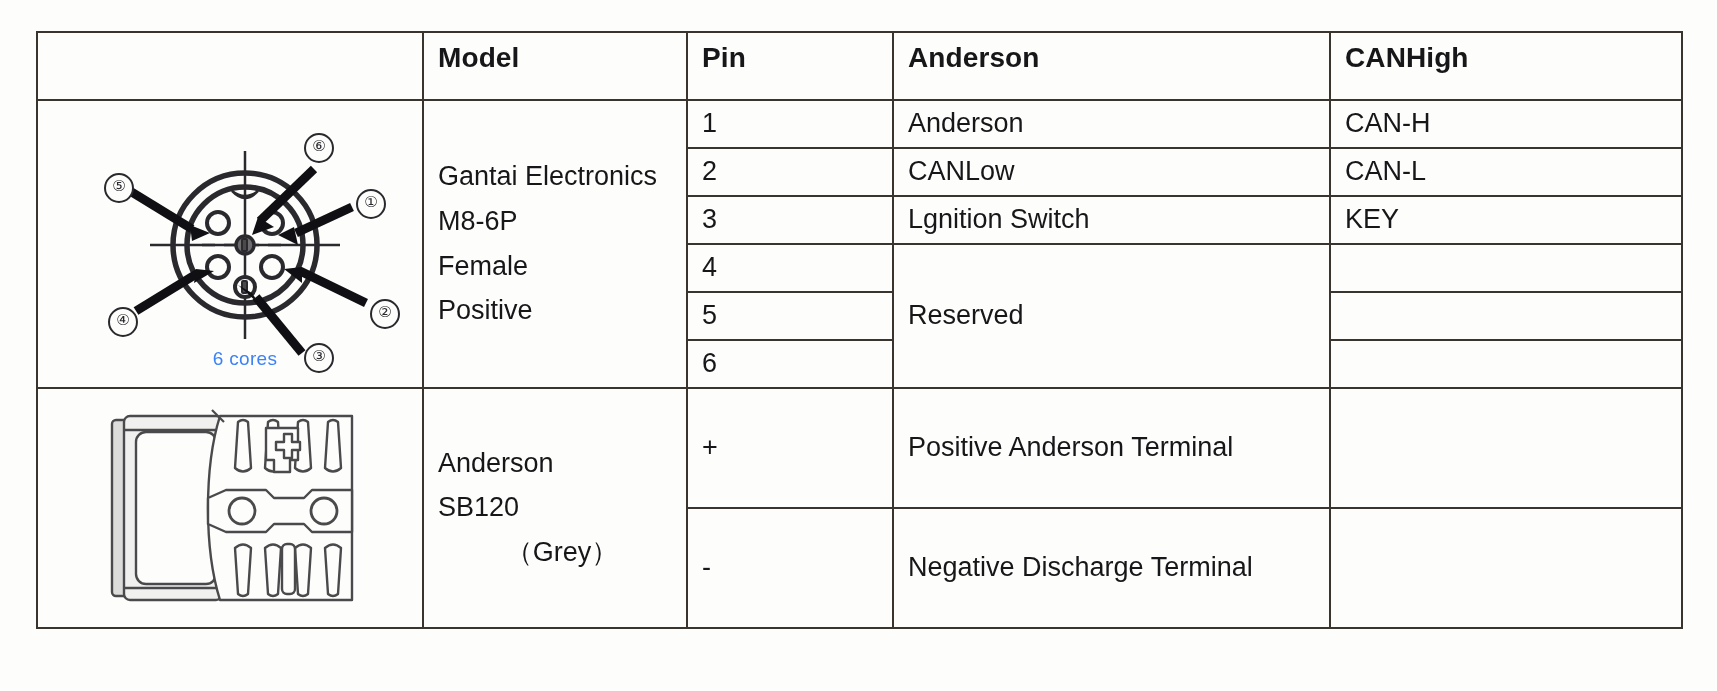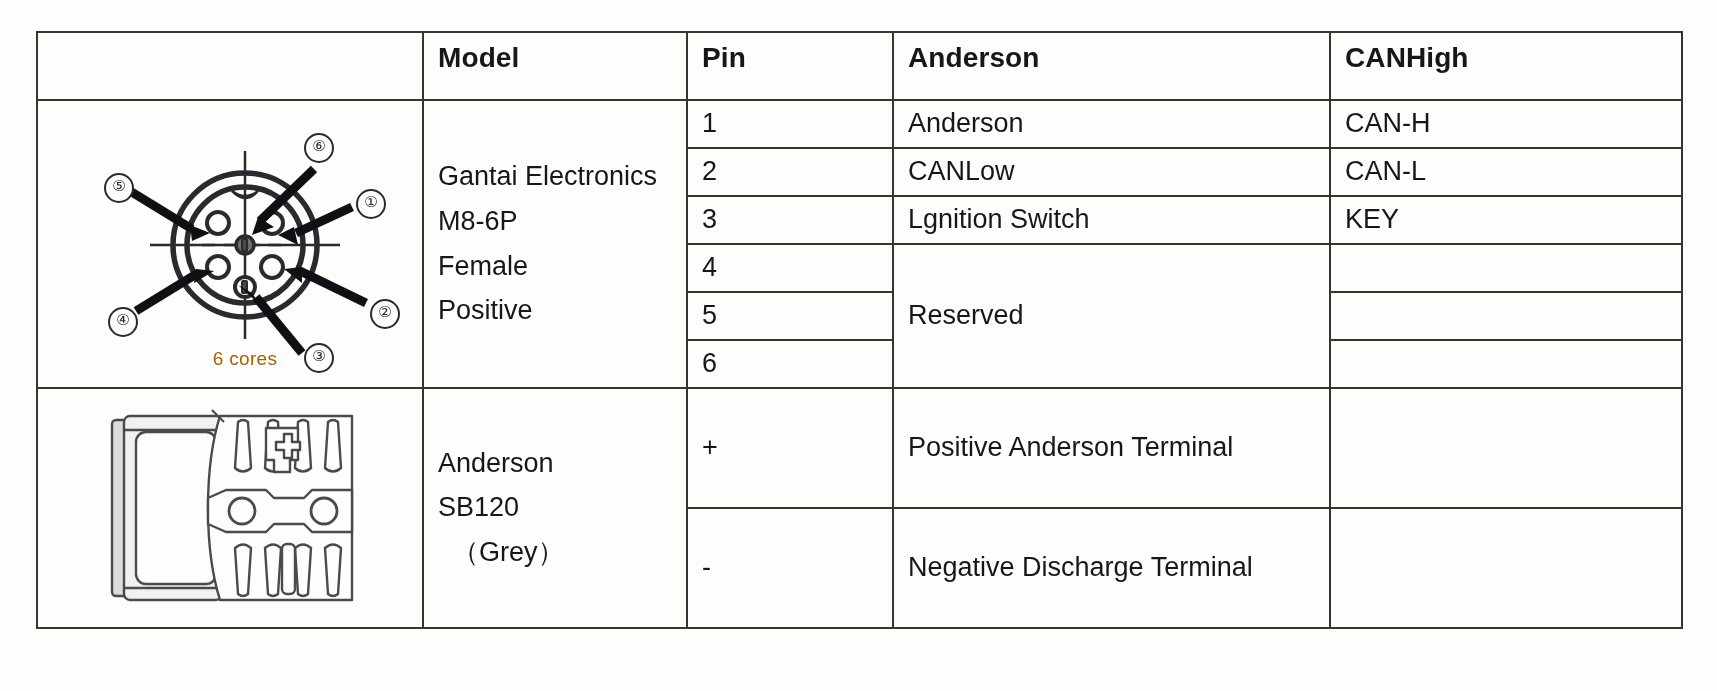--- a/index.html
+++ b/index.html
@@ -64,21 +64,21 @@
   td.func-cell  { font-size: 27px; padding-left: 18px; }
   td.rem-cell   { font-size: 27px; padding-left: 16px; }
   td.model-cell { font-size: 27px; padding-left: 18px; }
 
   .model-lines { display: block; }
   .model-lines span {
     display: block;
     white-space: nowrap;
     margin: 9px 0;
   }
-  .model-lines span.indent { padding-left: 14px; }
+  .model-lines span.indent { padding-left: 14px; text-align: center; }
 
   td.img-cell {
     padding: 0;
     text-align: center;
     vertical-align: middle;
   }
 
   .row-h-48 { height: 48px; }
   .row-h-120 { height: 120px; margin-left: 35px; }
 
@@ -89,21 +89,21 @@
     height: 266px;
     margin: 0 auto;
   }
   .m8-caption {
     position: absolute;
     left: 0;
     right: 0;
     bottom: 6px;
     text-align: center;
     font-size: 19px;
-    color: #a16207;
+    color: #3b82f6;
     letter-spacing: .3px;
   }
   .m8-num {
     position: absolute;
     width: 26px;
     height: 26px;
     border: 2px solid #2a2a2e;
     border-radius: 50%;
     font-size: 15px;
     line-height: 22px;

